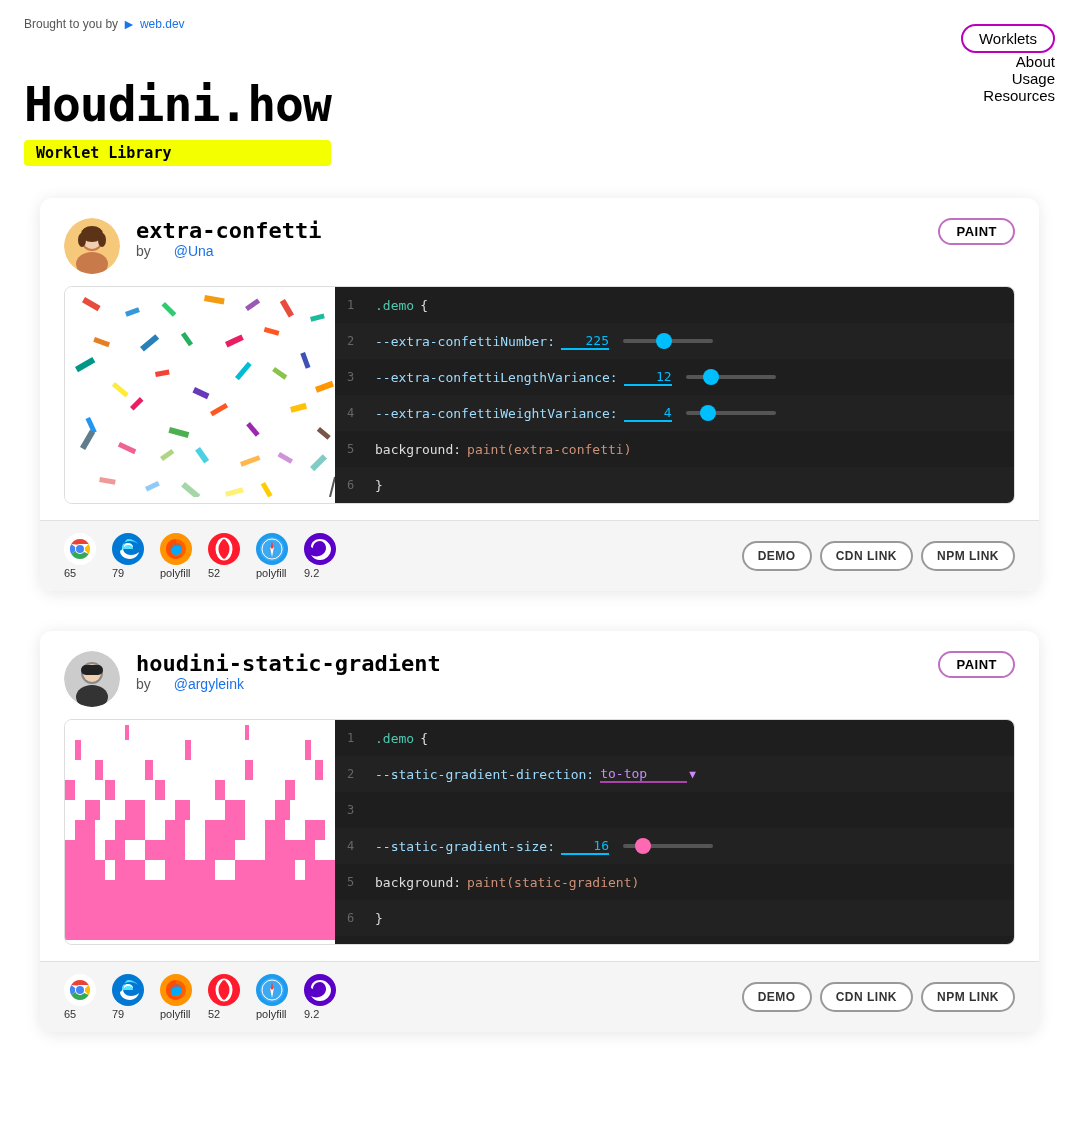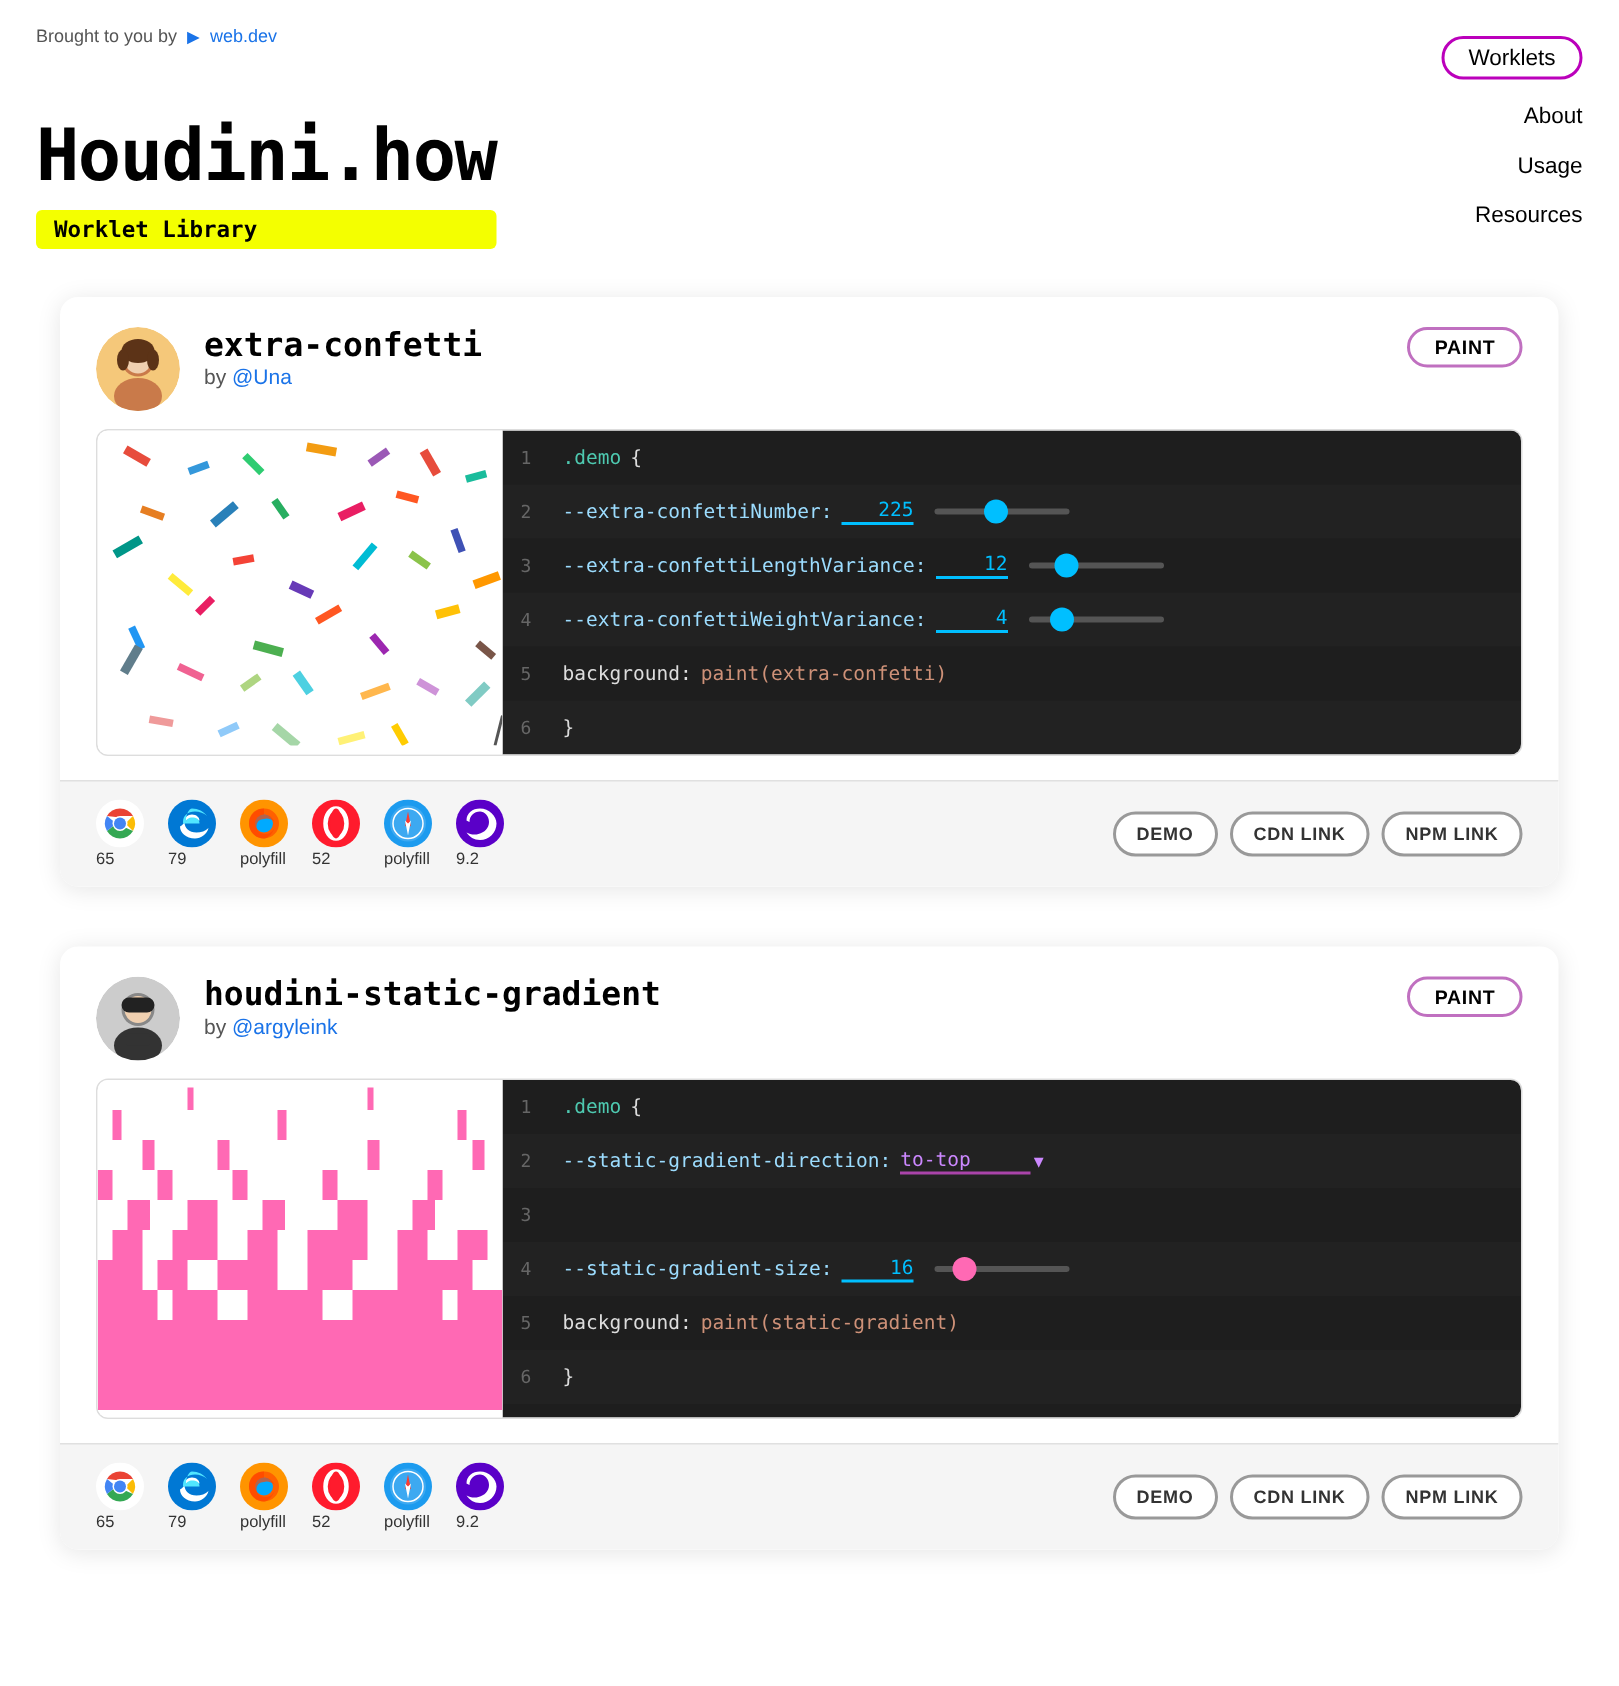--- a/index.html
+++ b/index.html
@@ -6,34 +6,34 @@
     body { font-family: -apple-system, BlinkMacSystemFont, 'Segoe UI', sans-serif; background: #fff; color: #000; width: 1079px; min-height: 1124px; }
 
     
     .header { padding: 16px 24px 16px 24px; display: flex; align-items: flex-start; justify-content: space-between; }
     .header-left { display: flex; flex-direction: column; }
     .brought-by { font-size: 12px; color: #555; display: flex; align-items: center; gap: 4px; margin-bottom: 4px; }
     .web-dev-icon { color: #1a73e8; font-size: 14px; }
     .site-title { font-size: 48px; font-weight: 900; letter-spacing: -1px; font-family: monospace; margin-top: 40px; }
     .worklet-library-badge { display: inline-block; background: #f4ff00; color: #000; font-family: monospace; font-weight: 700; font-size: 15px; padding: 4px 12px; border-radius: 4px; margin-top: 8px; }
 
-    .nav { display: flex; flex-direction: column; align-items: flex-end; gap: 16px; padding-top: 8px; }
+    .nav { display: flex; flex-direction: column; align-items: flex-end; gap: 0; padding-top: 8px; }
     .nav-worklets { border: 2px solid #b0b; border-radius: 20px; padding: 4px 16px; font-size: 15px; color: #000; cursor: pointer; }
     .nav-link { font-size: 15px; color: #000; text-decoration: none; cursor: pointer; }
 
     
     .cards-container { padding: 16px 40px; display: flex; flex-direction: column; gap: 40px; }
     .card { background: #fff; border-radius: 12px; box-shadow: 0 2px 16px rgba(0,0,0,0.10); overflow: hidden; }
 
     .card-header { display: flex; align-items: flex-start; padding: 20px 24px 12px; gap: 16px; position: relative; }
     .avatar { width: 56px; height: 56px; border-radius: 50%; overflow: hidden; flex-shrink: 0; }
     .card-title-block { display: flex; flex-direction: column; }
     .card-name { font-size: 22px; font-weight: 700; font-family: monospace; }
     .card-by { font-size: 14px; color: #555; }
-    .card-by a { color: #1a73e8; text-decoration: none; }
+    .card-by a { color: #1a73e8; text-decoration: none; margin-left: 19px; }
     .paint-badge { position: absolute; right: 24px; top: 20px; border: 2px solid #c070c0; color: #000; border-radius: 20px; padding: 4px 16px; font-size: 13px; font-weight: 600; letter-spacing: 0.5px; }
 
     
     .demo-area { display: flex; margin: 0 24px 16px; border-radius: 8px; overflow: hidden; border: 1px solid #ddd; }
     .confetti-preview { width: 270px; min-height: 210px; background: #fff; position: relative; overflow: hidden; }
     .gradient-preview { width: 270px; min-height: 220px; background: #fff; position: relative; overflow: hidden; }
 
     .code-panel { flex: 1; background: #1e1e1e; color: #e0e0e0; font-family: monospace; font-size: 13px; padding: 0; }
     .code-line { display: flex; align-items: center; padding: 6px 12px; min-height: 36px; }
     .code-line:nth-child(even) { background: rgba(255,255,255,0.02); }

